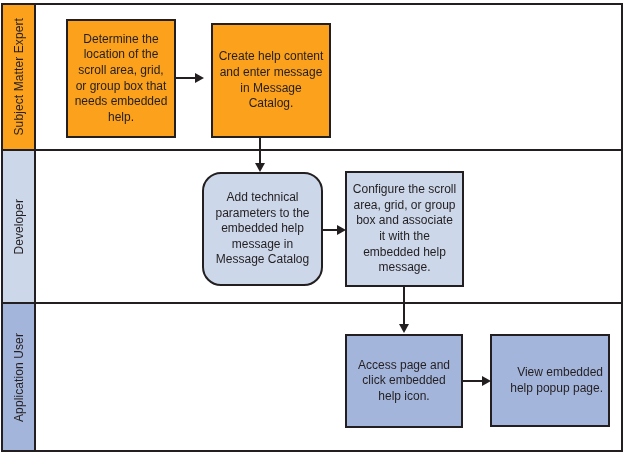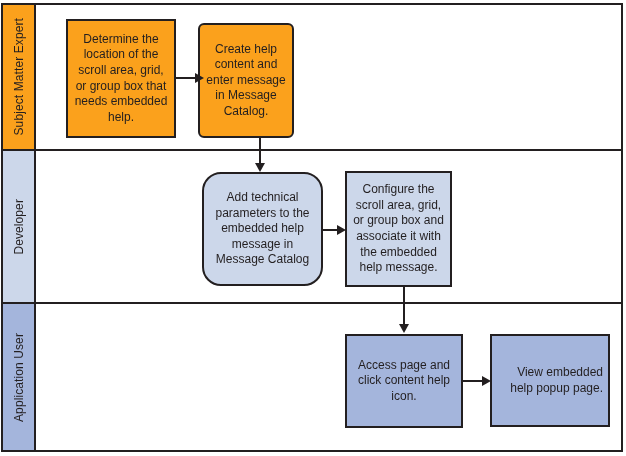--- a/index.html
+++ b/index.html
@@ -116,33 +116,33 @@
   <div class="lane-label" style="top:304px; height:146px; background:#a4b5dc;">
     <span>Application User</span>
   </div>
 
   <div class="lane-divider" style="top:149px;"></div>
   <div class="lane-divider" style="top:302px;"></div>
 
   <div class="node orange" style="left:66px; top:19px; width:110px; height:119px;">
     <span>Determine the location of the scroll area, grid, or group box that needs embedded help.</span>
   </div>
-  <div class="node orange" style="left:198px; top:23px; width:96px; height:115px;border-radius:6px;">
+  <div class="node orange" style="left:211px; top:23px; width:120px; height:115px;">
     <span>Create help content and enter message in Message Catalog.</span>
   </div>
 
   <div class="node lightblue" style="left:202px; top:172px; width:121px; height:114px;border-radius:19px;">
     <span>Add technical parameters to the embedded help message in Message Catalog</span>
   </div>
-  <div class="node lightblue" style="left:345px; top:171px; width:107px; height:116px;">
+  <div class="node lightblue" style="left:345px; top:171px; width:119px; height:116px;">
     <span>Configure the scroll area, grid, or group box and associate it with the embedded help message.</span>
   </div>
 
   <div class="node midblue" style="left:345px; top:334px; width:118px; height:94px;">
-    <span>Access page and click content help icon.</span>
+    <span>Access page and click embedded help icon.</span>
   </div>
   <div class="node midblue" style="left:490px; top:334px; width:120px; height:93px;text-align:right;">
     <span>View embedded help popup page.</span>
   </div>
 
   <div class="conn-h" style="left:176px; top:77px; width:20px;"></div>
   <div class="arrow-right" style="left:195px; top:73px;"></div>
 
   <div class="conn-v" style="left:259px; top:138px; height:26px;"></div>
   <div class="arrow-down" style="left:255px; top:163px;"></div>

